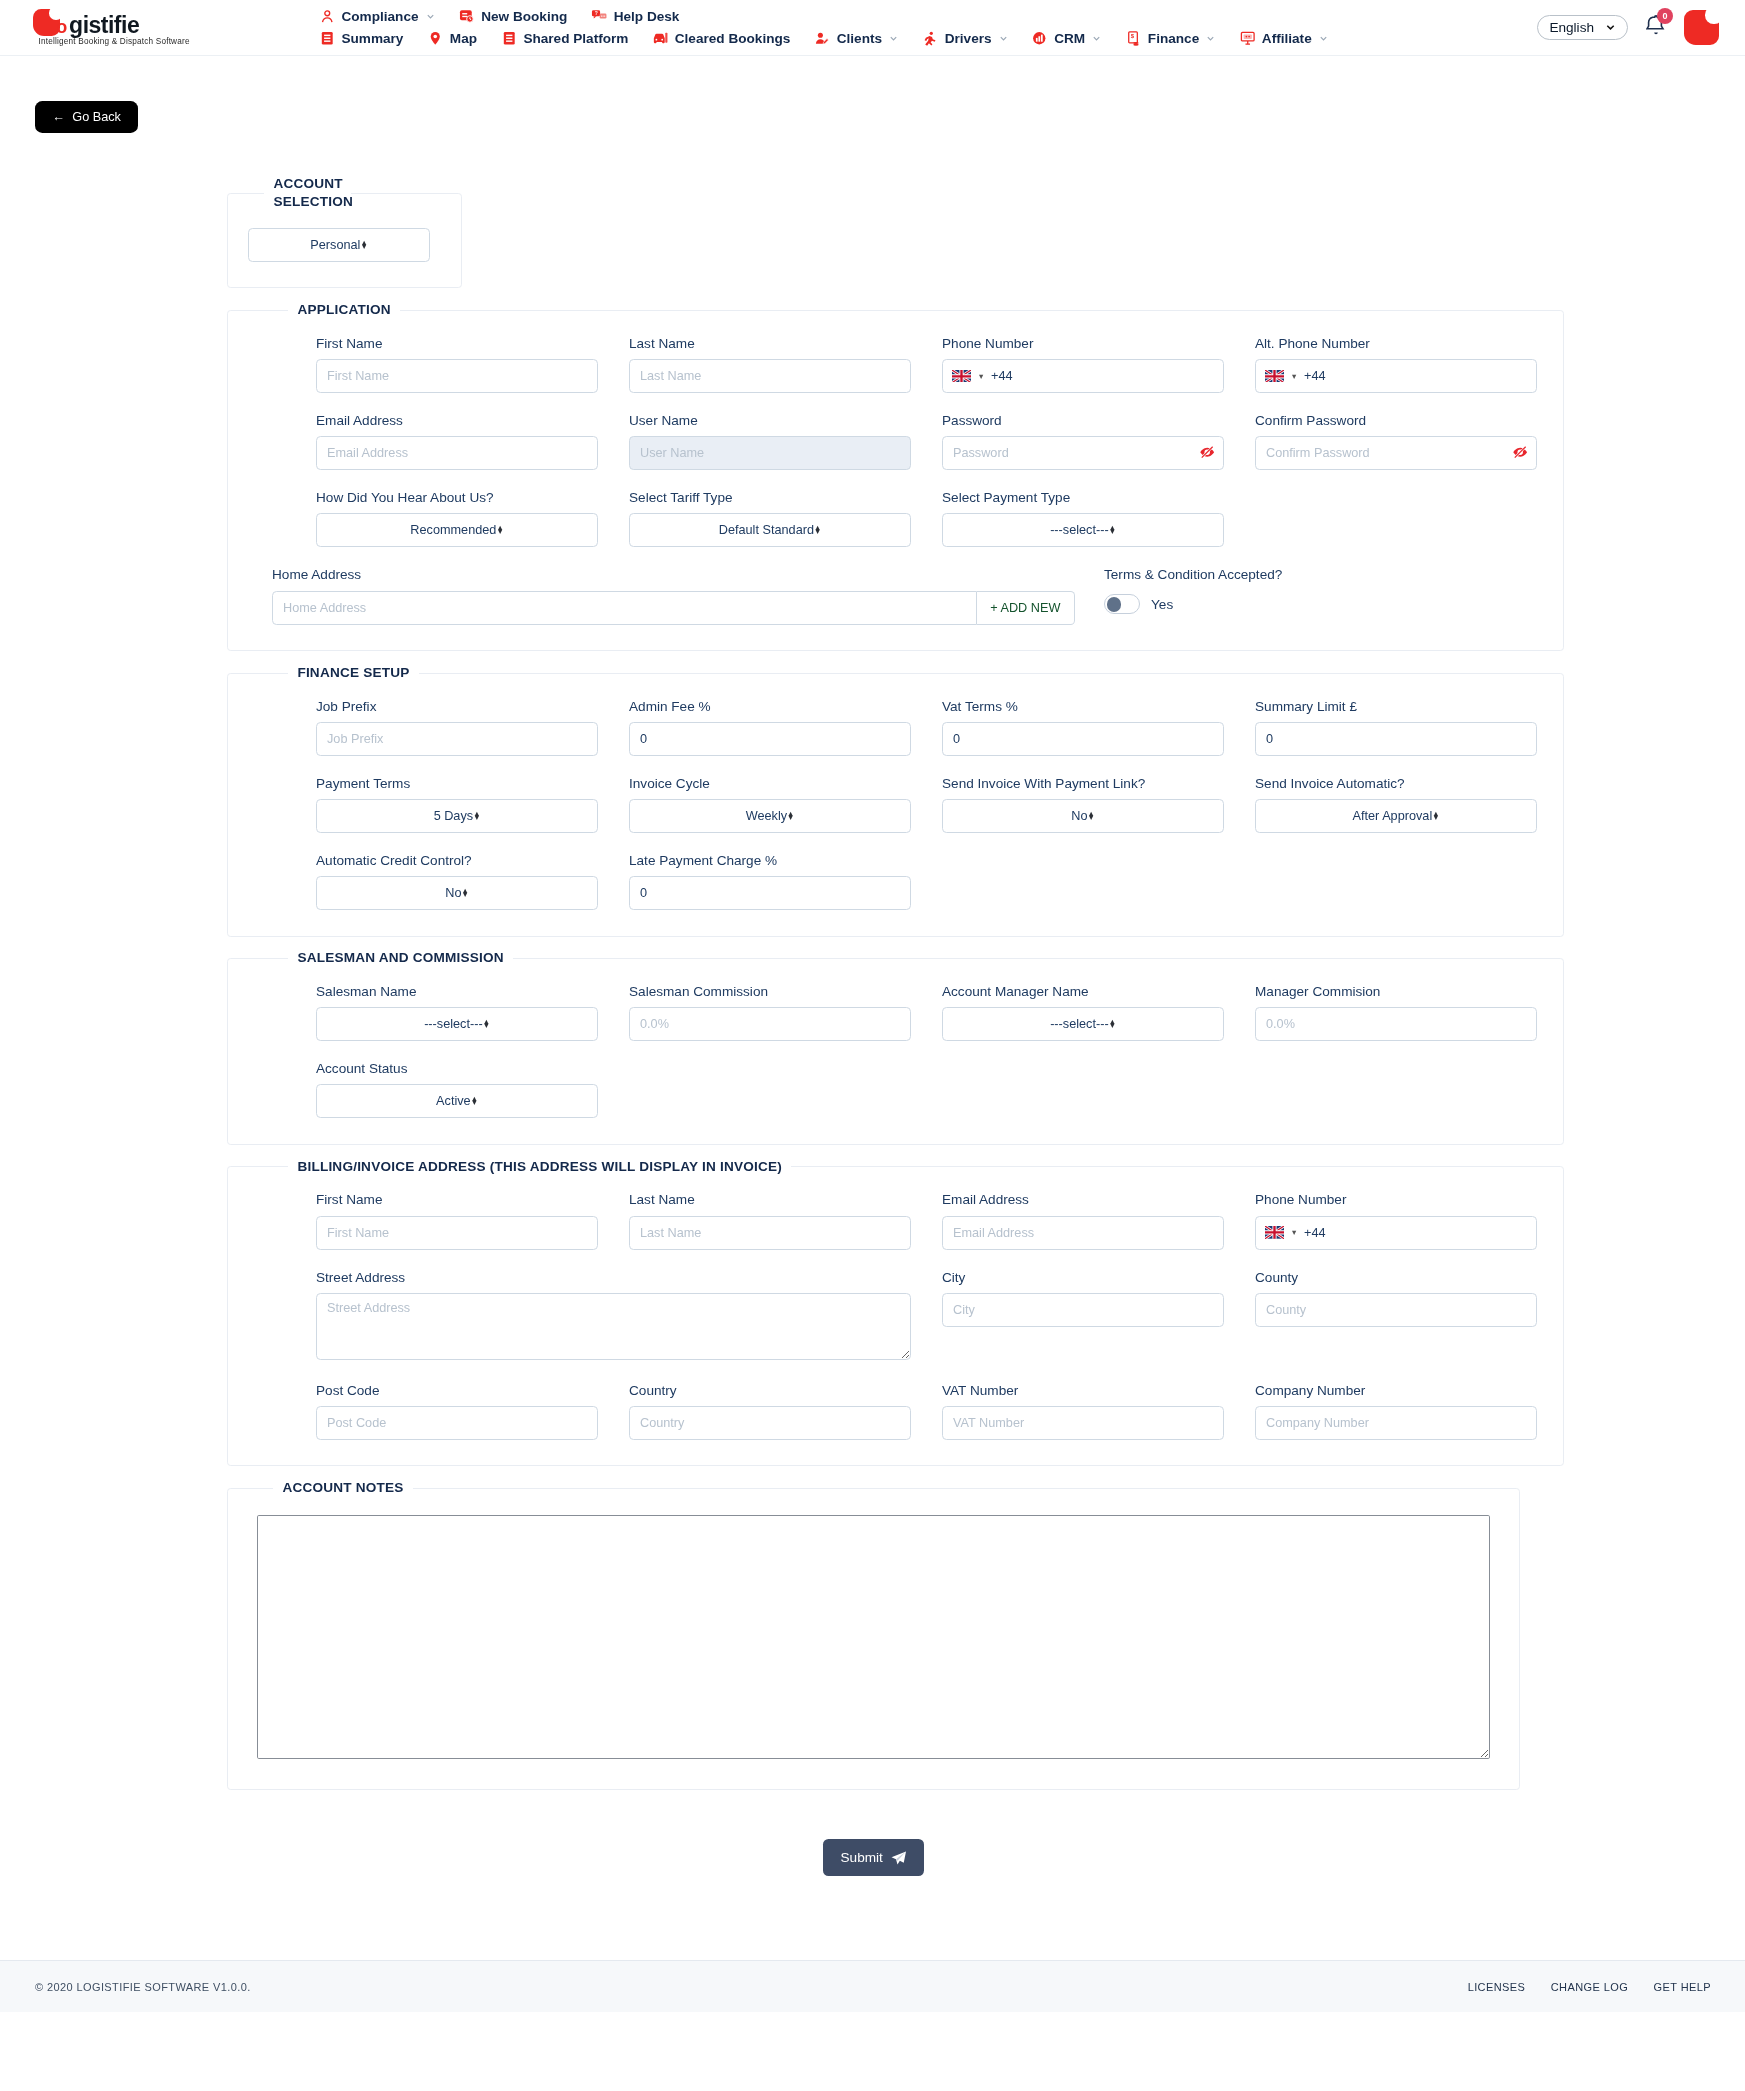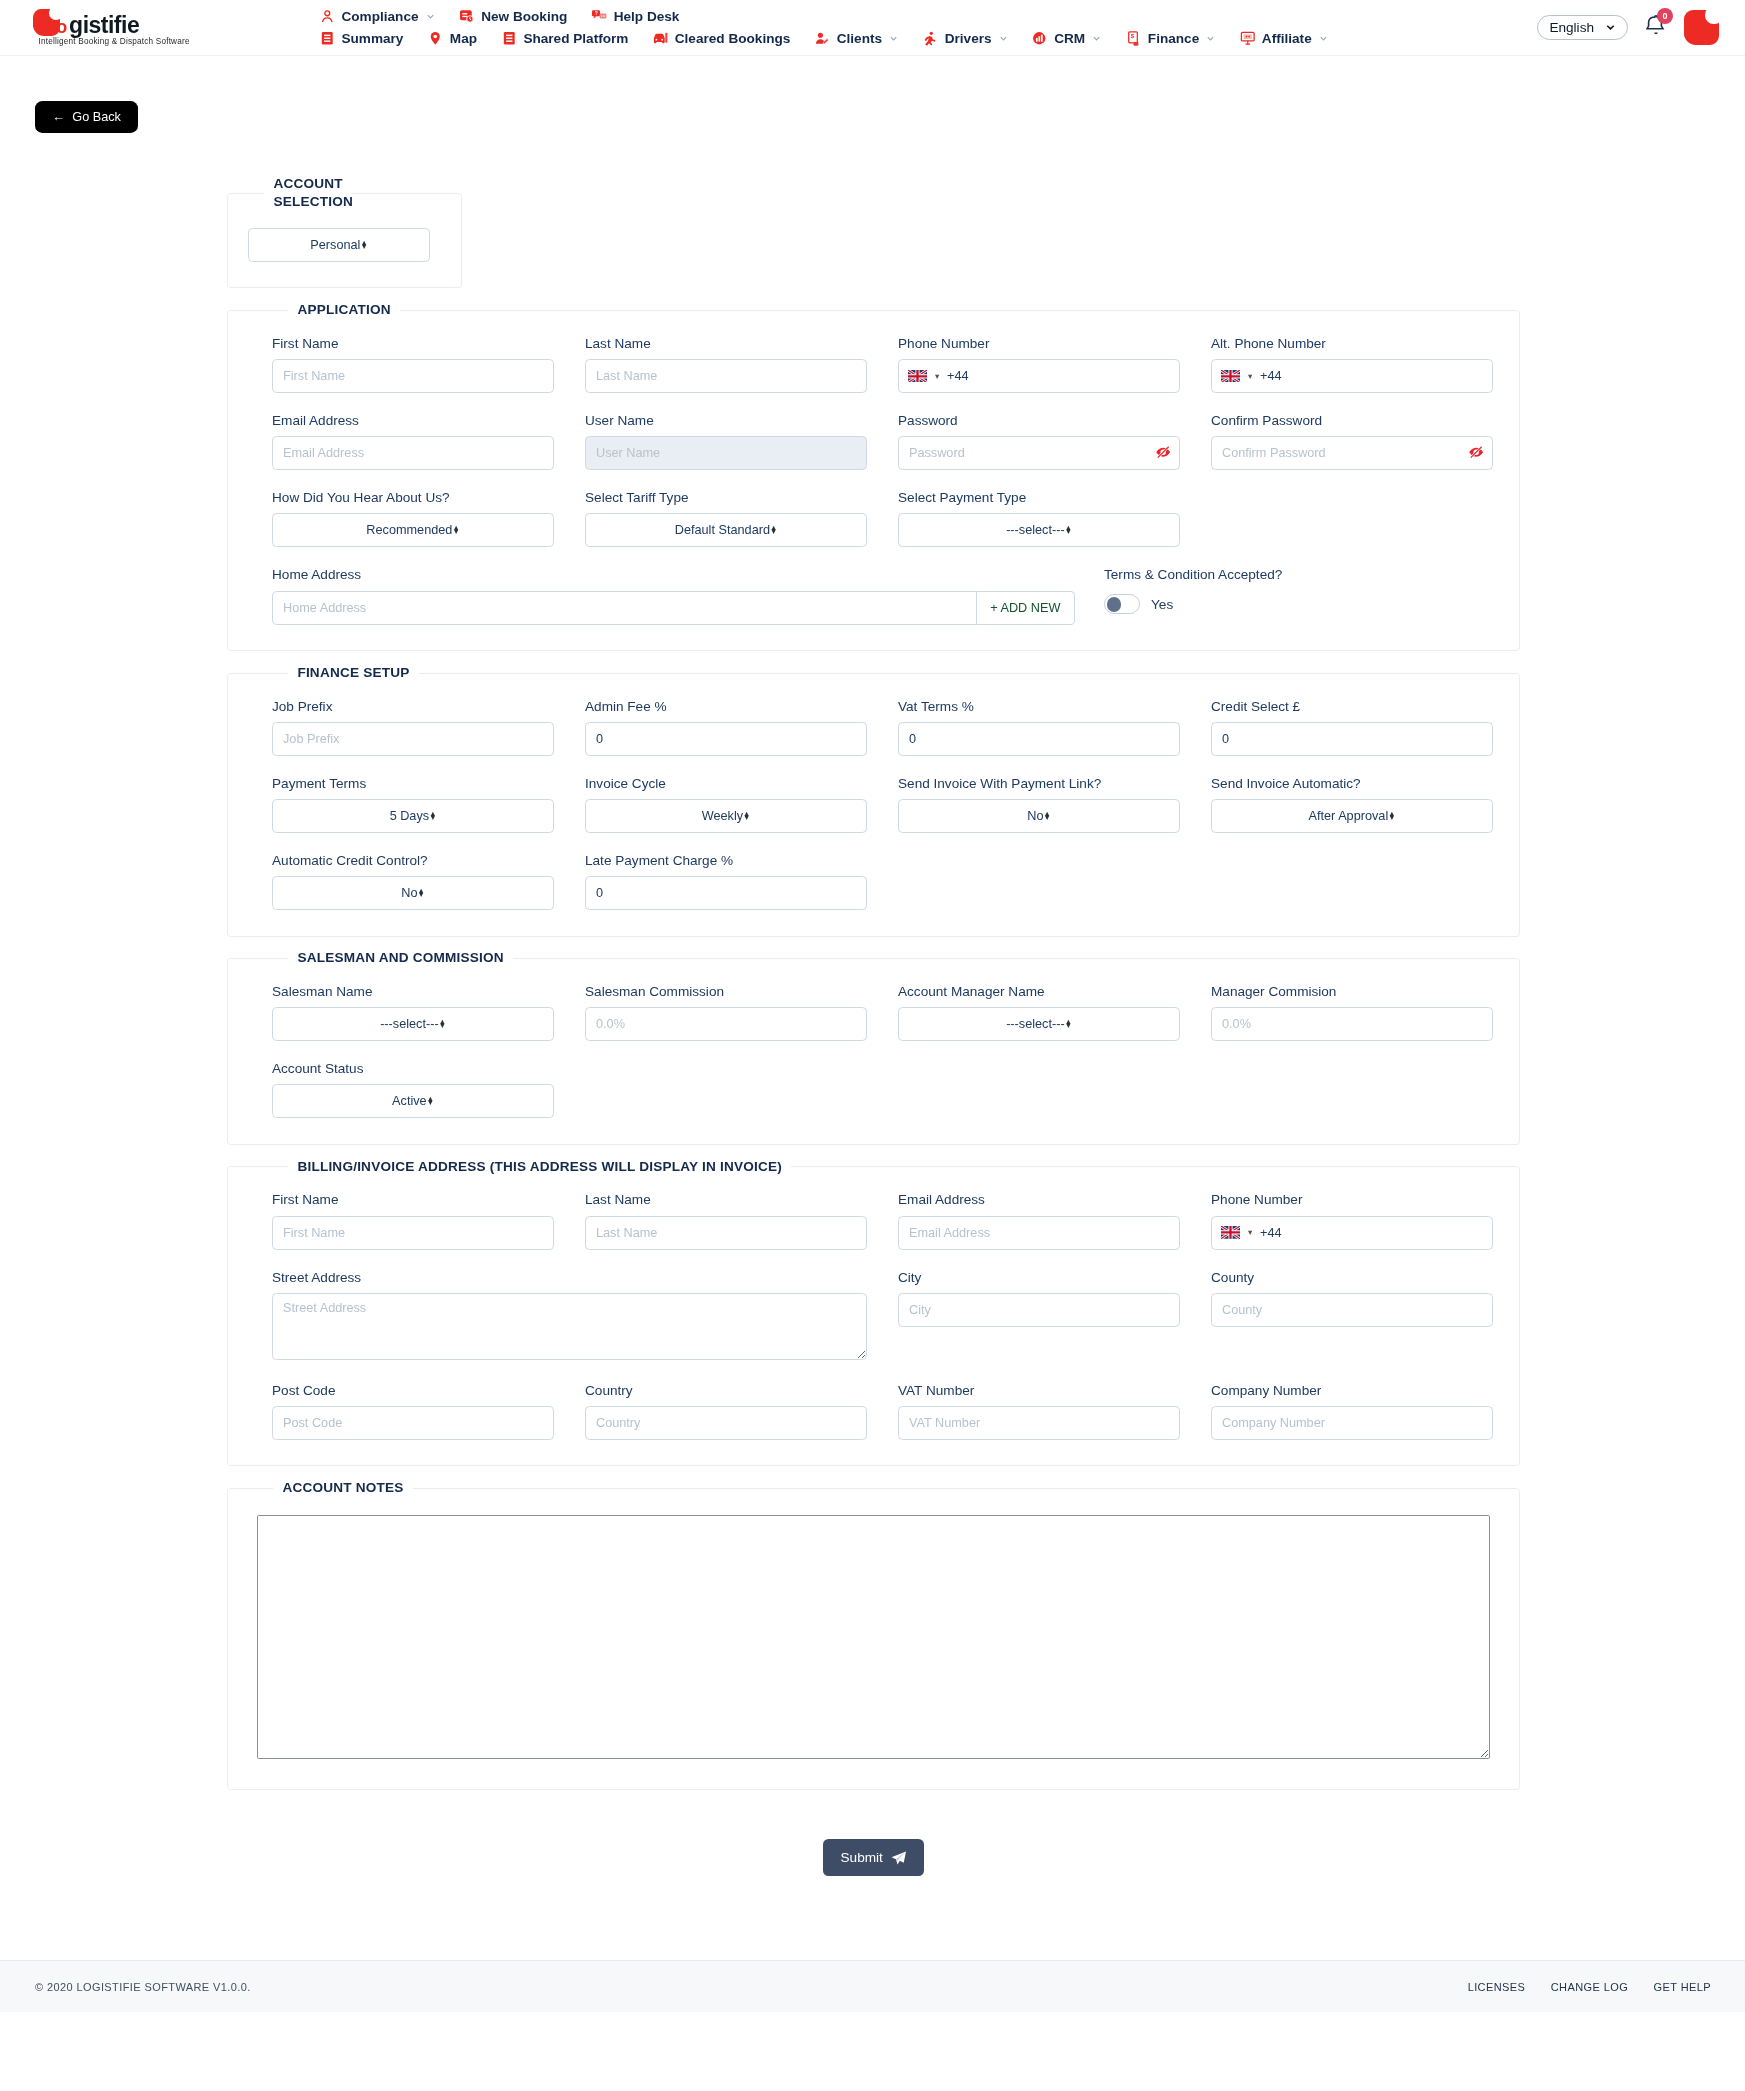--- a/index.html
+++ b/index.html
@@ -34,21 +34,21 @@
   .go-back { display:inline-flex; align-items:center; gap:7.3px; margin:45px 0 0 35px; background:#000; color:#fff; border:none; border-radius:7.3px; padding:9px 17.3px; font-size:12.7px; font-family:inherit; cursor:pointer; }
   .submit-row { width:1293px; margin-left:227px; text-align:center; margin-top:49px; }
   .submit-btn { display:inline-flex; align-items:center; gap:8.2px; background:#3e4c66; color:#fff; border:none; border-radius:5.5px; padding:11px 17.3px; font-size:13.6px; font-family:inherit; cursor:pointer; }
   
   .content { width:1293px; margin-left:227px; }
   fieldset { border:0.9px solid #e9edf3; border-radius:3.6px; background:#fff; }
   legend { font-weight:bold; font-size:13.6px; color:#14294b; padding:0 9px; margin-left:16.4px; letter-spacing:0.2px; line-height:1.35; }
   .fs { padding:16.4px 25.5px 25.5px 44px; margin-top:12.7px; }
   .fs-account { width:235px; margin-top:42px; padding:12.7px 18px 25.5px 20px; }
   .fs-account legend { width:87px; }
-  .grid { display:grid; grid-template-columns:repeat(4, 282px); column-gap:31px; row-gap:20px; align-items:start; }
+  .grid { display:grid; grid-template-columns:repeat(4, 282px); column-gap:31px; row-gap:20px; align-items:start;margin-left:44px; }
   .field label { display:block; font-size:13.6px; color:#1f3b61; margin-bottom:8.2px; }
   .tinput, .fselect, .phone-box, .file-box {
     width:100%; height:34px; border:0.9px solid #cfd9e3; border-radius:4.5px; background:#fff;
     font-size:12.7px; color:#1f3b61; font-family:inherit;
   }
   .tinput { padding:0 10px; }
   .tinput::placeholder { color:#b7c2ce; opacity:1; }
   .input-disabled { background:#e9eef5; }
   .fselect { display:flex; align-items:center; justify-content:center; padding:0 10px; cursor:pointer; }
   .updown { display:flex; flex-direction:column; line-height:0.55; color:#2b2f36; font-size:7.3px; letter-spacing:0; }
@@ -437,21 +437,21 @@
       </div>
       <div class="field">
         <label>Admin Fee %</label>
         <input class="tinput" type="text" value="0" style="">
       </div>
       <div class="field">
         <label>Vat Terms %</label>
         <input class="tinput" type="text" value="0" style="">
       </div>
       <div class="field">
-        <label>Credit Select £</label>
+        <label>Summary Limit £</label>
         <input class="tinput" type="text" value="0" style="">
       </div>
 
       <div class="field">
         <label>Payment Terms</label>
         <div class="fselect">
           <span>5 Days</span>
           <span class="updown">
               <span>▲</span>
               <span>▼</span>

